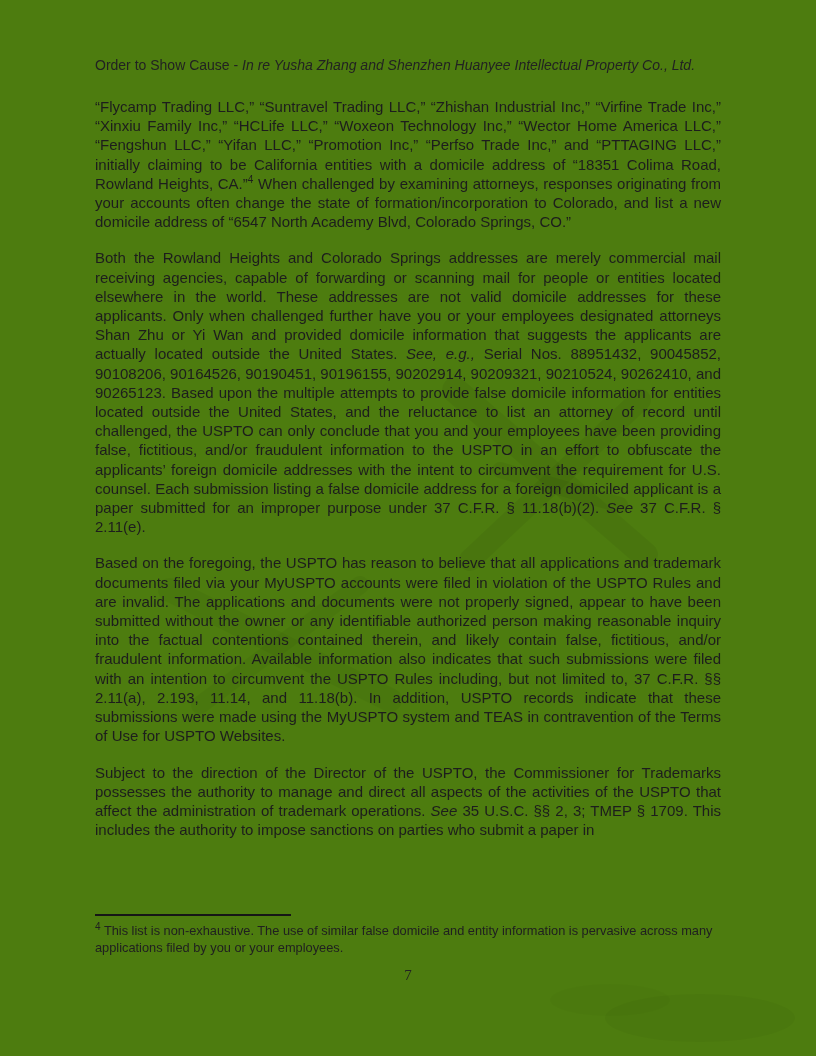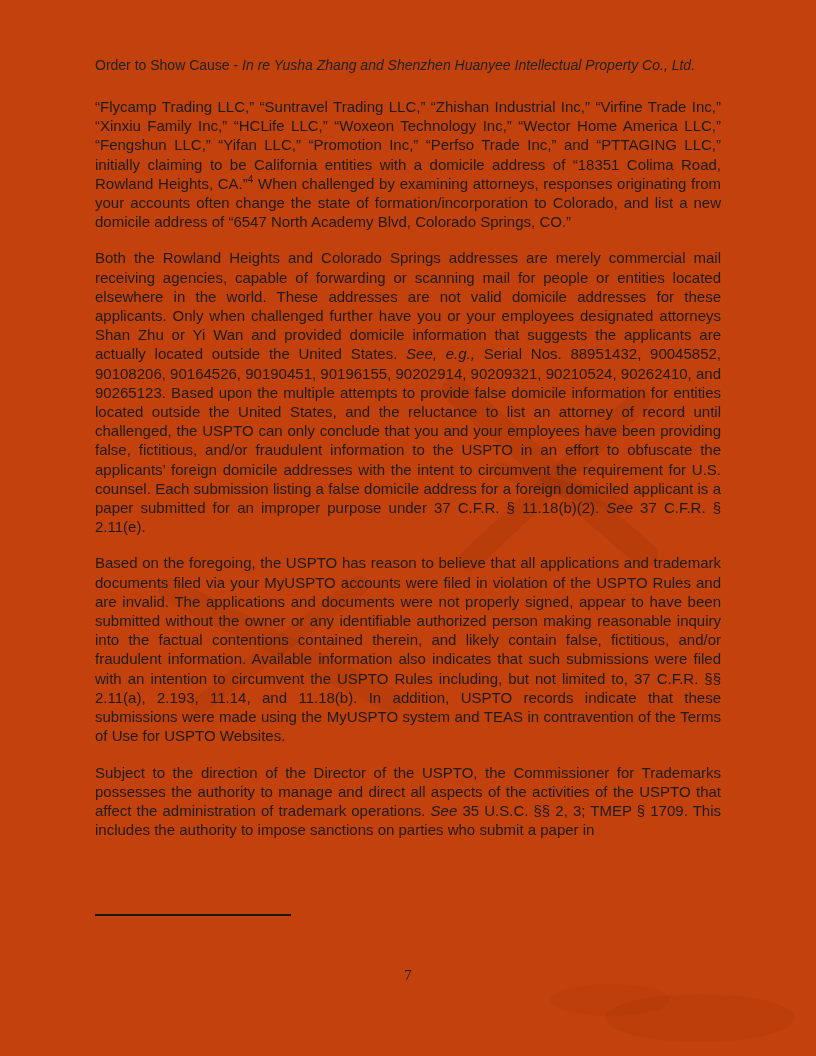--- a/index.html
+++ b/index.html
@@ -1,20 +1,20 @@
 <!DOCTYPE html>
 <html><head>
 <meta charset="utf-8">
 <style>
   html, body { margin: 0; padding: 0; background: #ffffff; }
   .page {
     position: relative;
     width: 816px;
     height: 1056px;
-    background: #c2410c;
+    background: #4d7c0f;
     font-family: "Liberation Sans", sans-serif;
     color: #1d1d1d;
     overflow: hidden;
   }
   .watermark {
     position: absolute;
     left: 0; top: 0;
     width: 816px; height: 1056px;
     pointer-events: none;
   }
@@ -120,17 +120,20 @@
 
 
     <p class="body">
       <span>Subject to the direction of the Director of the USPTO, the Commissioner for Trademarks possesses the authority to manage and direct all aspects of the activities of the USPTO that affect the administration of trademark operations. </span><span class="it">See</span><span> 35 U.S.C. §§ 2, 3; TMEP § 1709. This includes the authority to impose sanctions on parties who submit a paper in</span>
     </p>
 
   </div>
 
   <div class="footnote-area">
     <hr class="fn-rule">
+    <div class="footnote-text">
+      <sup class="fn-ref">4</sup><span> This list is non-exhaustive. The use of similar false domicile and entity information is pervasive across many applications filed by you or your employees.</span>
+    </div>
   </div>
 
   <div class="page-number">7</div>
 
 </div>
 
 </body></html>

